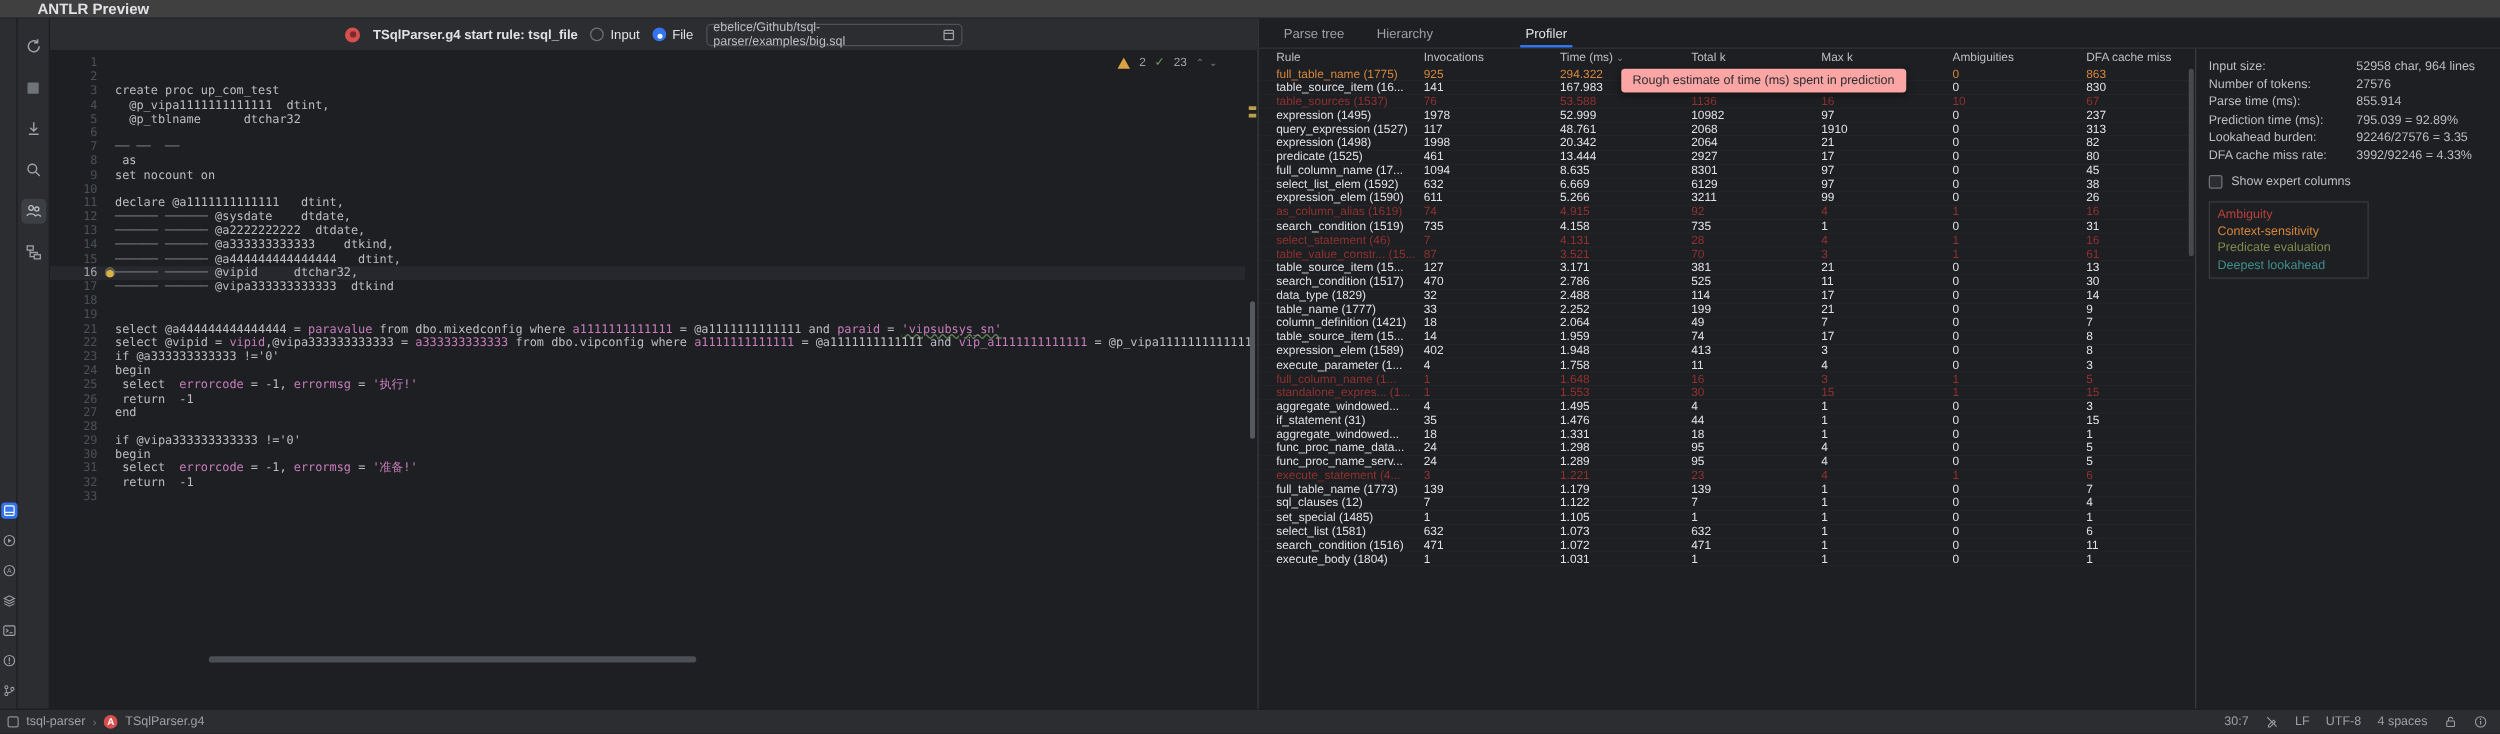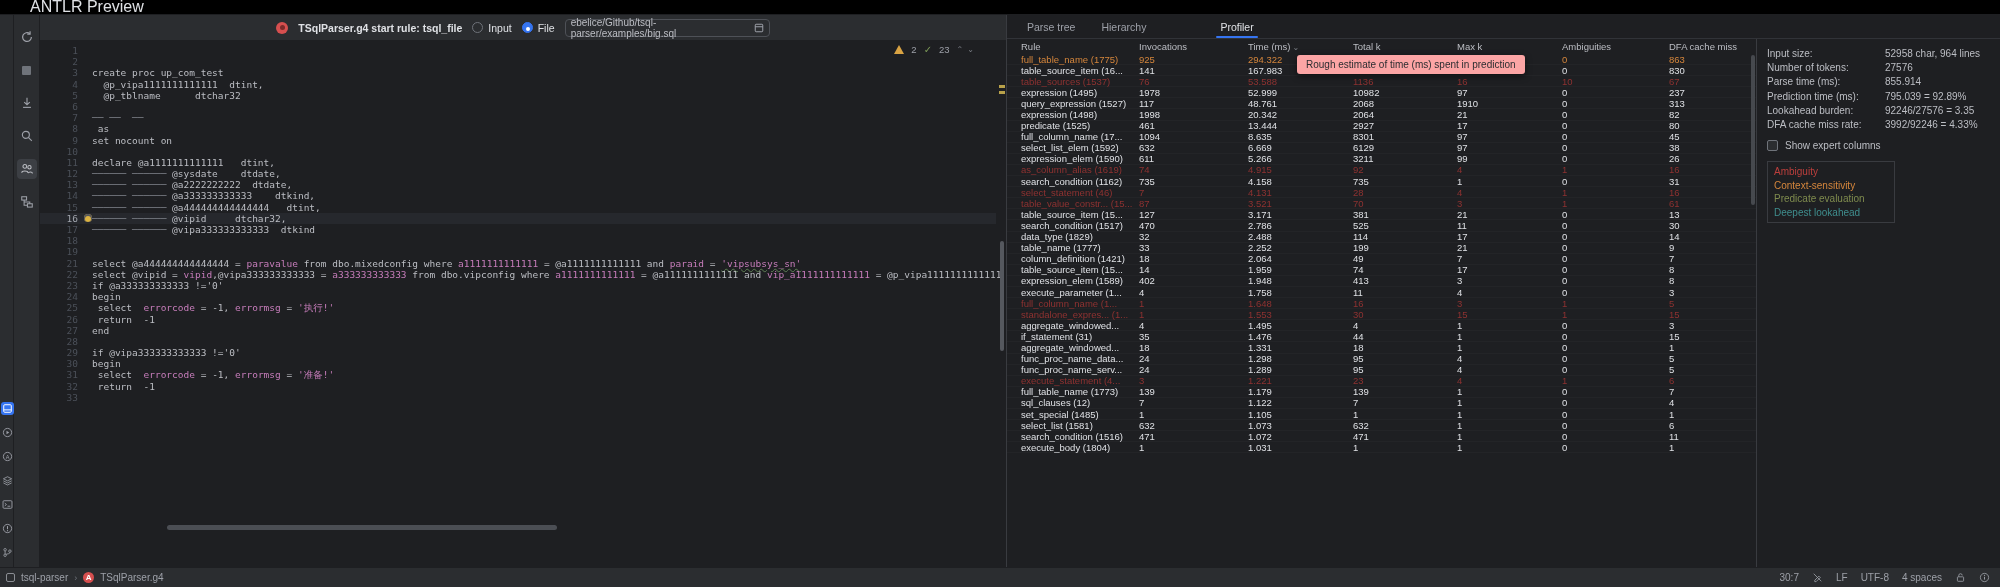--- a/index.html
+++ b/index.html
@@ -1,22 +1,22 @@
 <!DOCTYPE html>
 <html><head>
 <meta charset="utf-8">
 <style>
   * { box-sizing: border-box; margin: 0; padding: 0; }
   html,body { width:2000px; height:587px; overflow:hidden; background:#1e1f22;
               font-family:"Liberation Sans", sans-serif; color:#bcbec4; }
   .app { width:2000px; height:587px; display:flex; flex-direction:column; background:#1e1f22; }
 
   
-  .win-title { height:15px; background:#000000; display:flex; align-items:center; padding-left:30px;
-               font-size:16px; font-weight:normal; color:#dfe1e5; flex:0 0 auto; border-bottom:1px solid #1e1f22;}
+  .win-title { height:15px; background:#404040; display:flex; align-items:center; padding-left:30px;
+               font-size:12px; font-weight:bold; color:#dfe1e5; flex:0 0 auto; border-bottom:1px solid #1e1f22;}
 
   
   .body-row { flex:1 1 auto; display:flex; min-height:0; }
 
   
   .stripe { width:14px; background:#2b2d30; border-right:1px solid #1e1f22; position:relative; flex:0 0 auto;}
   .stripe .st-icons { position:absolute; bottom:8px; left:0; width:14px; display:flex; flex-direction:column; gap:11px; align-items:center;}
   .st-ic { width:13px; height:13px; display:flex; align-items:center; justify-content:center; border-radius:3px; cursor:pointer;}
   .st-ic.active { background:#3574f0; }
   .st-ic svg { width:11px; height:11px; }
@@ -394,21 +394,21 @@
               <div class="prow red">
                 <div>as_column_alias (1619)</div>
                 <div>74</div>
                 <div>4.915</div>
                 <div>92</div>
                 <div>4</div>
                 <div>1</div>
                 <div>16</div>
               </div>
               <div class="prow">
-                <div>search_condition (1162)</div>
+                <div>search_condition (1519)</div>
                 <div>735</div>
                 <div>4.158</div>
                 <div>735</div>
                 <div>1</div>
                 <div>0</div>
                 <div>31</div>
               </div>
               <div class="prow red">
                 <div>select_statement (46)</div>
                 <div>7</div>

